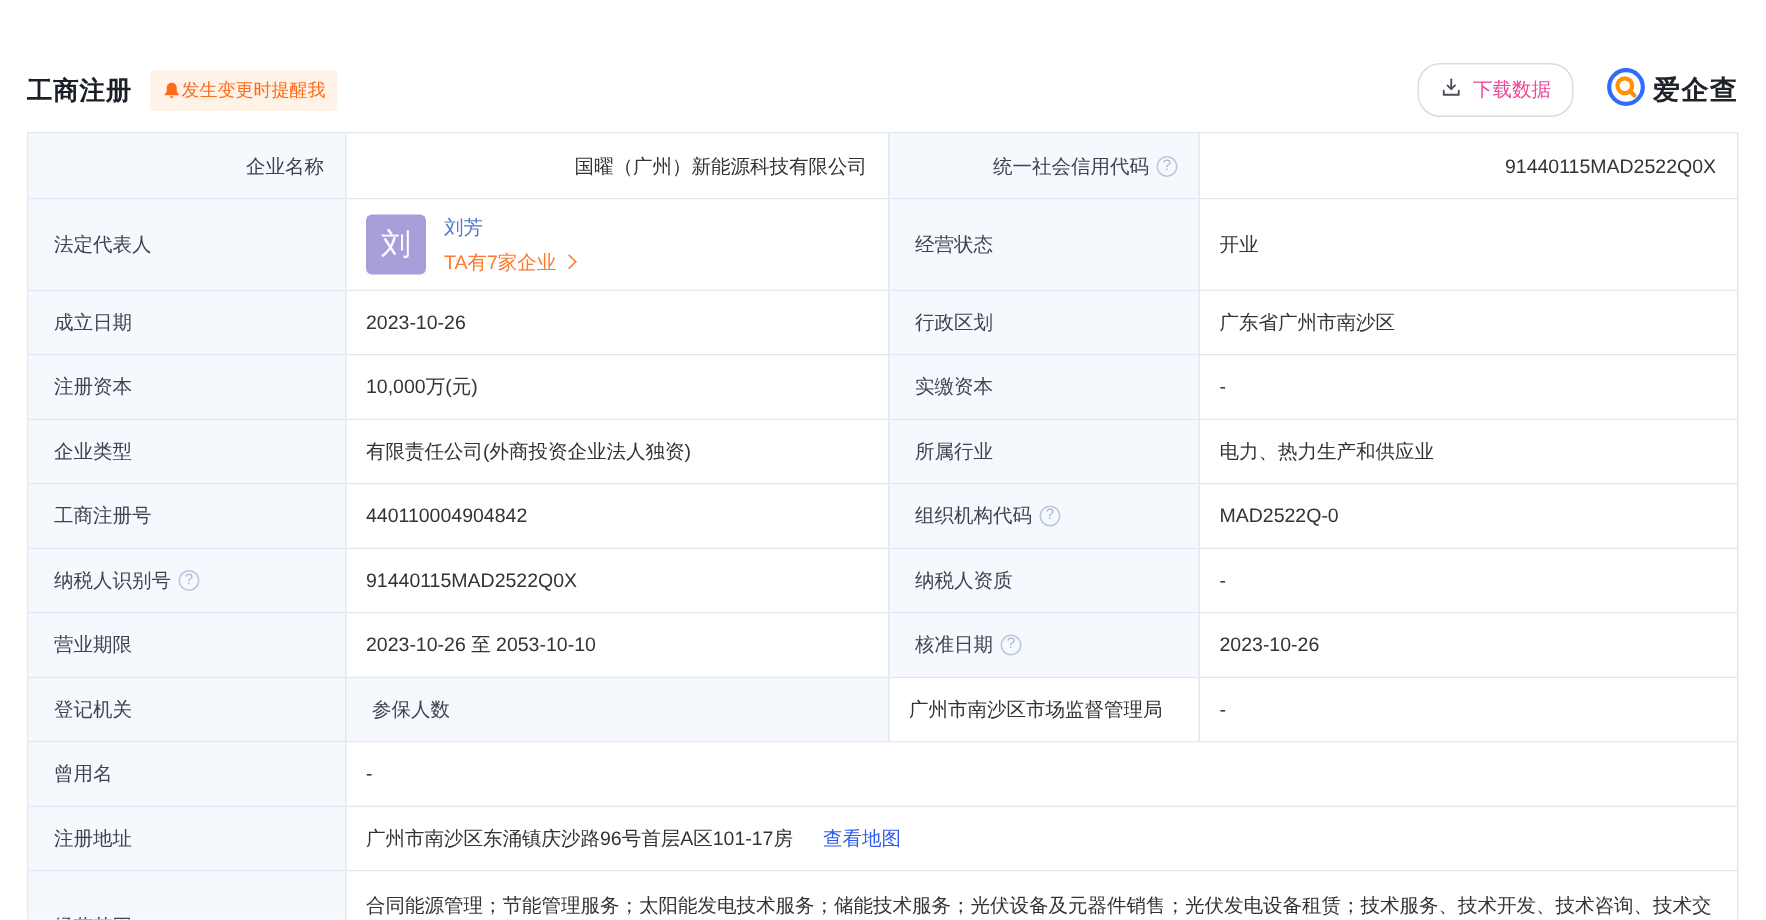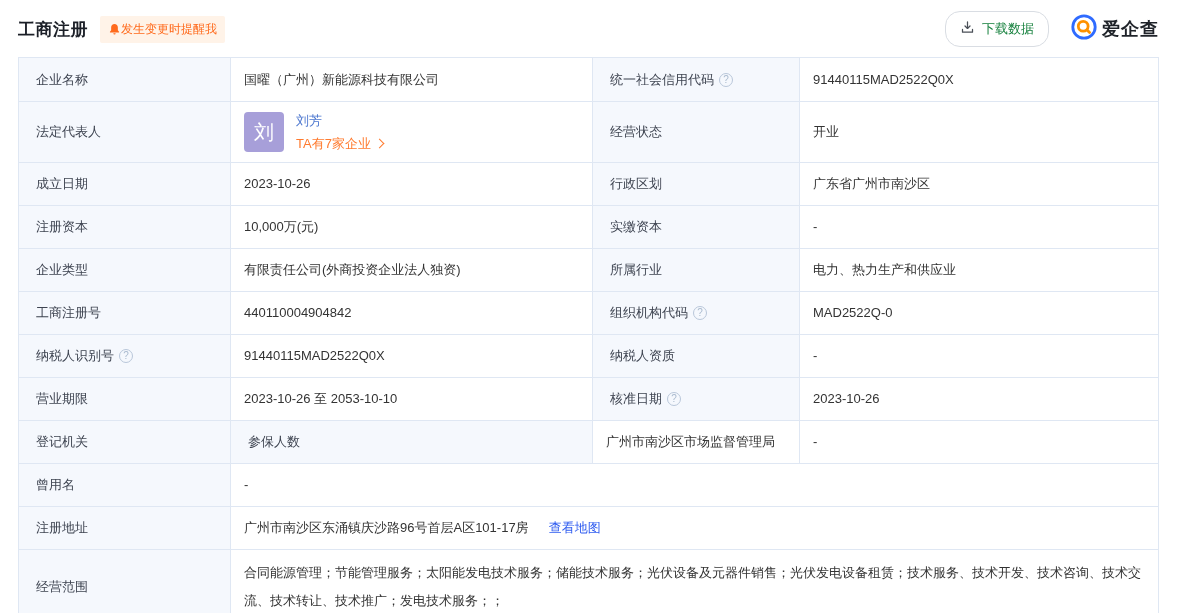--- a/index.html
+++ b/index.html
@@ -9,41 +9,41 @@
     --orange:#ff6a1c;
     --orange-link:#ff7a2e;
     --blue-link:#4d77cf;
     --blue-vivid:#2f5cf0;
     --purple:#a79fd9;
   }
   *{box-sizing:border-box;margin:0;padding:0;}
   html,body{width:1177px;height:613px;background:#fff;overflow:hidden;
     font-family:"Liberation Sans","DejaVu Sans",sans-serif;color:var(--text);}
   
-  .header{display:flex;align-items:center;height:52px;padding:6px 18px 0 18px;}
+  .header{display:flex;align-items:center;height:52px;padding:6px 18px 0 18px;margin-top:31px;}
   .page-title{font-size:17px;font-weight:bold;color:#1b1f27;letter-spacing:.5px;}
   .reminder{display:inline-flex;align-items:center;gap:0;margin-left:12px;
     background:#fff3e8;color:var(--orange);font-size:12px;padding:5px 8px;border-radius:2px;cursor:pointer;}
   .reminder svg{display:block;}
   .spacer{flex:1;}
   .dl-btn{display:inline-flex;align-items:center;gap:7px;border:1px solid #d9dde3;border-radius:15px;
-    background:#fff;padding:8px 14px;font-size:13px;color:#15803d;cursor:pointer;}
+    background:#fff;padding:8px 14px;font-size:13px;color:#ec4899;cursor:pointer;}
   .brand{display:inline-flex;align-items:center;gap:5px;margin-left:22px;cursor:pointer;}
   .brand-name{font-size:18px;font-weight:bold;color:#1f2329;letter-spacing:1px;}
   
   .table{margin:5px 18px 0 18px;border:1px solid var(--line);}
   .row{display:grid;grid-template-columns:211px 362px 207px 1fr;}
   .row.span2{grid-template-columns:211px 1fr;}
   .row + .row{border-top:1px solid var(--line);}
   .cell{display:flex;align-items:center;min-height:42px;padding:4px 14px 4px 17px;
     font-size:13px;line-height:20px;}
   .cell.label{background:var(--label-bg);color:#3d4350;}
   .cell.value{background:#fff;padding-left:13px;}
   .cell + .cell{border-left:1px solid var(--line);}
-  .row.r1 .cell{min-height:43px;}
+  .row.r1 .cell{min-height:43px;justify-content:flex-end;}
   .row.rep .cell{min-height:60px;}
   .help{display:inline-flex;align-items:center;justify-content:center;width:14px;height:14px;
     border:1px solid #b9c7da;border-radius:50%;color:#a9bace;font-size:10px;line-height:1;
     margin-left:5px;flex:0 0 auto;cursor:pointer;}
   
   .rep-wrap{display:flex;align-items:center;gap:12px;}
   .avatar{width:40px;height:40px;border-radius:4px;background:var(--purple);color:#fff;
     display:flex;align-items:center;justify-content:center;font-size:20px;cursor:pointer;flex:0 0 auto;}
   .rep-lines{display:flex;flex-direction:column;gap:3px;}
   .rep-name{color:var(--blue-link);font-size:13px;cursor:pointer;text-decoration:none;}

